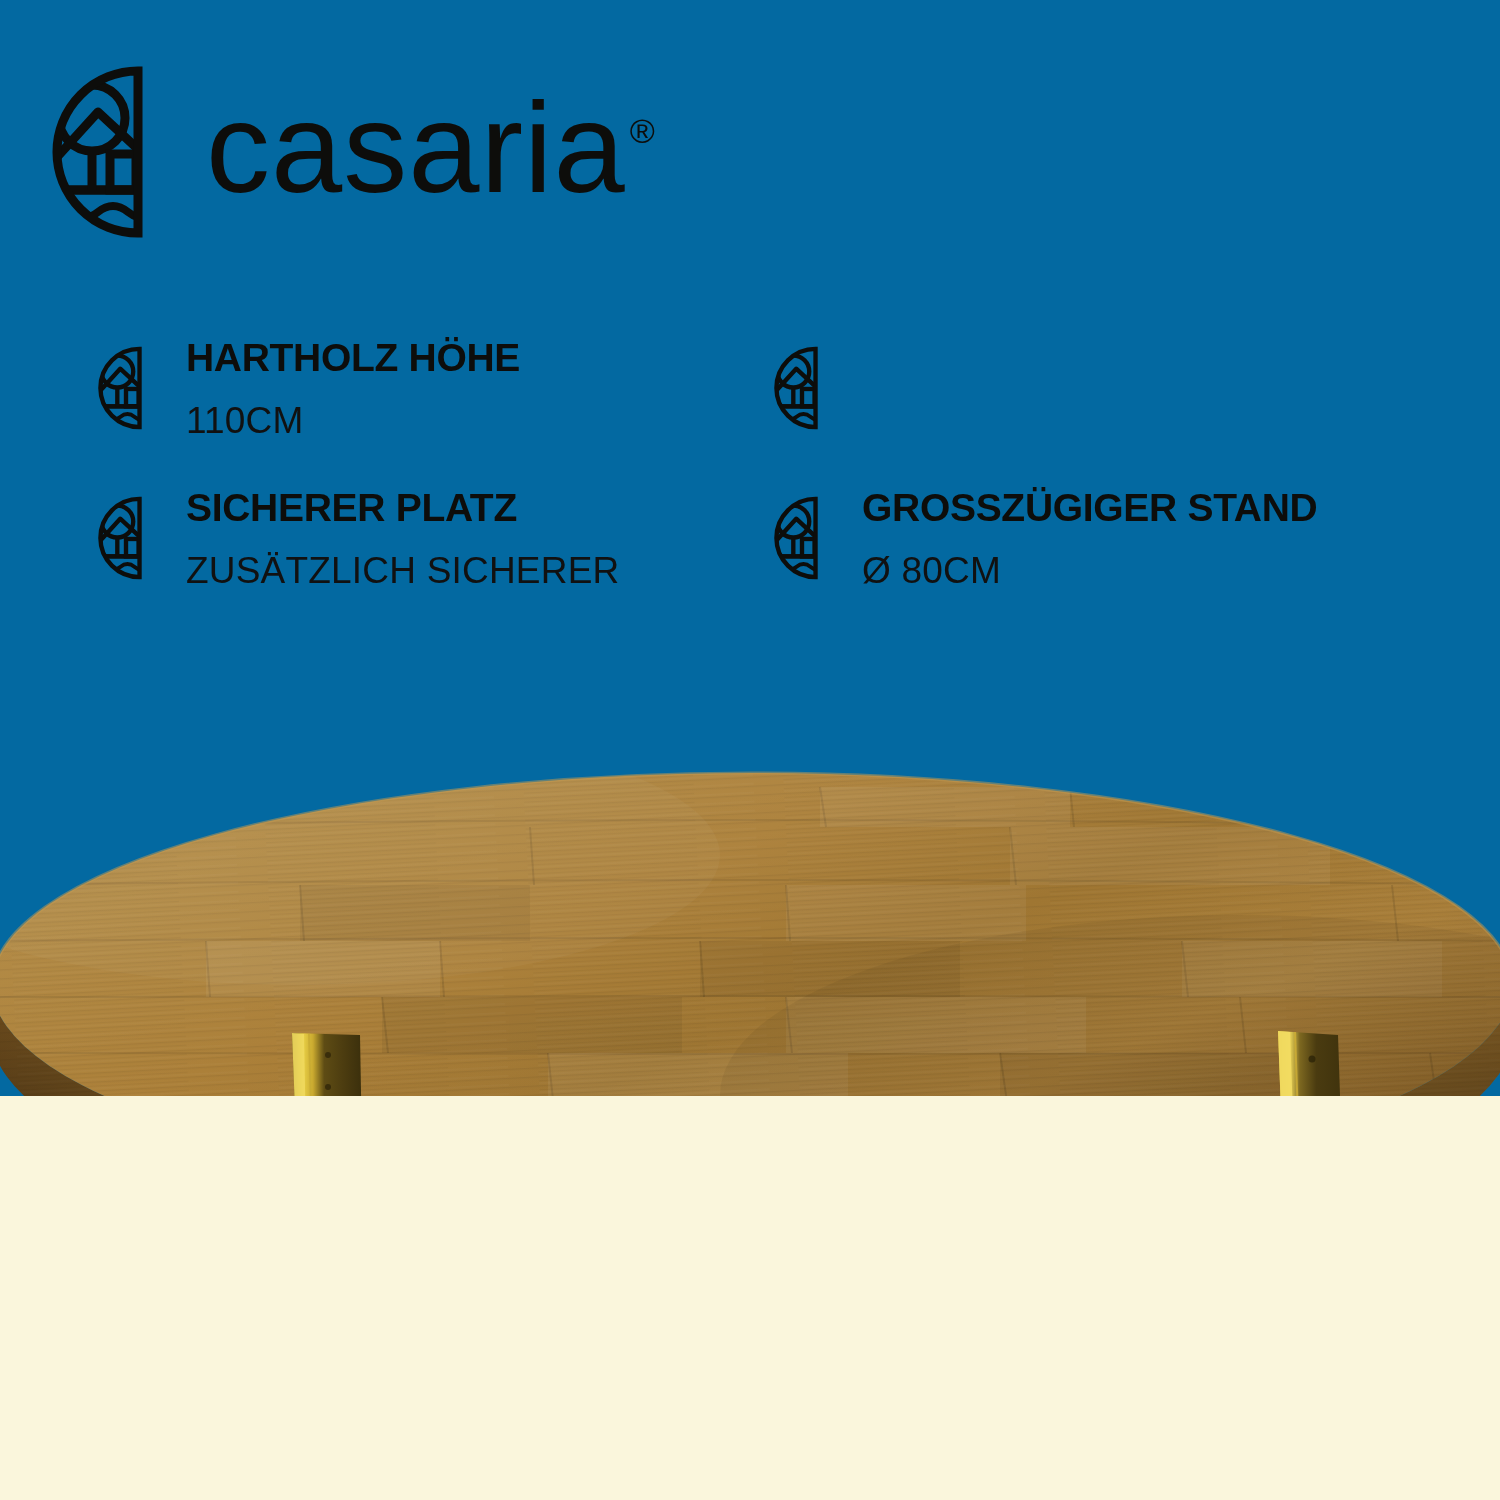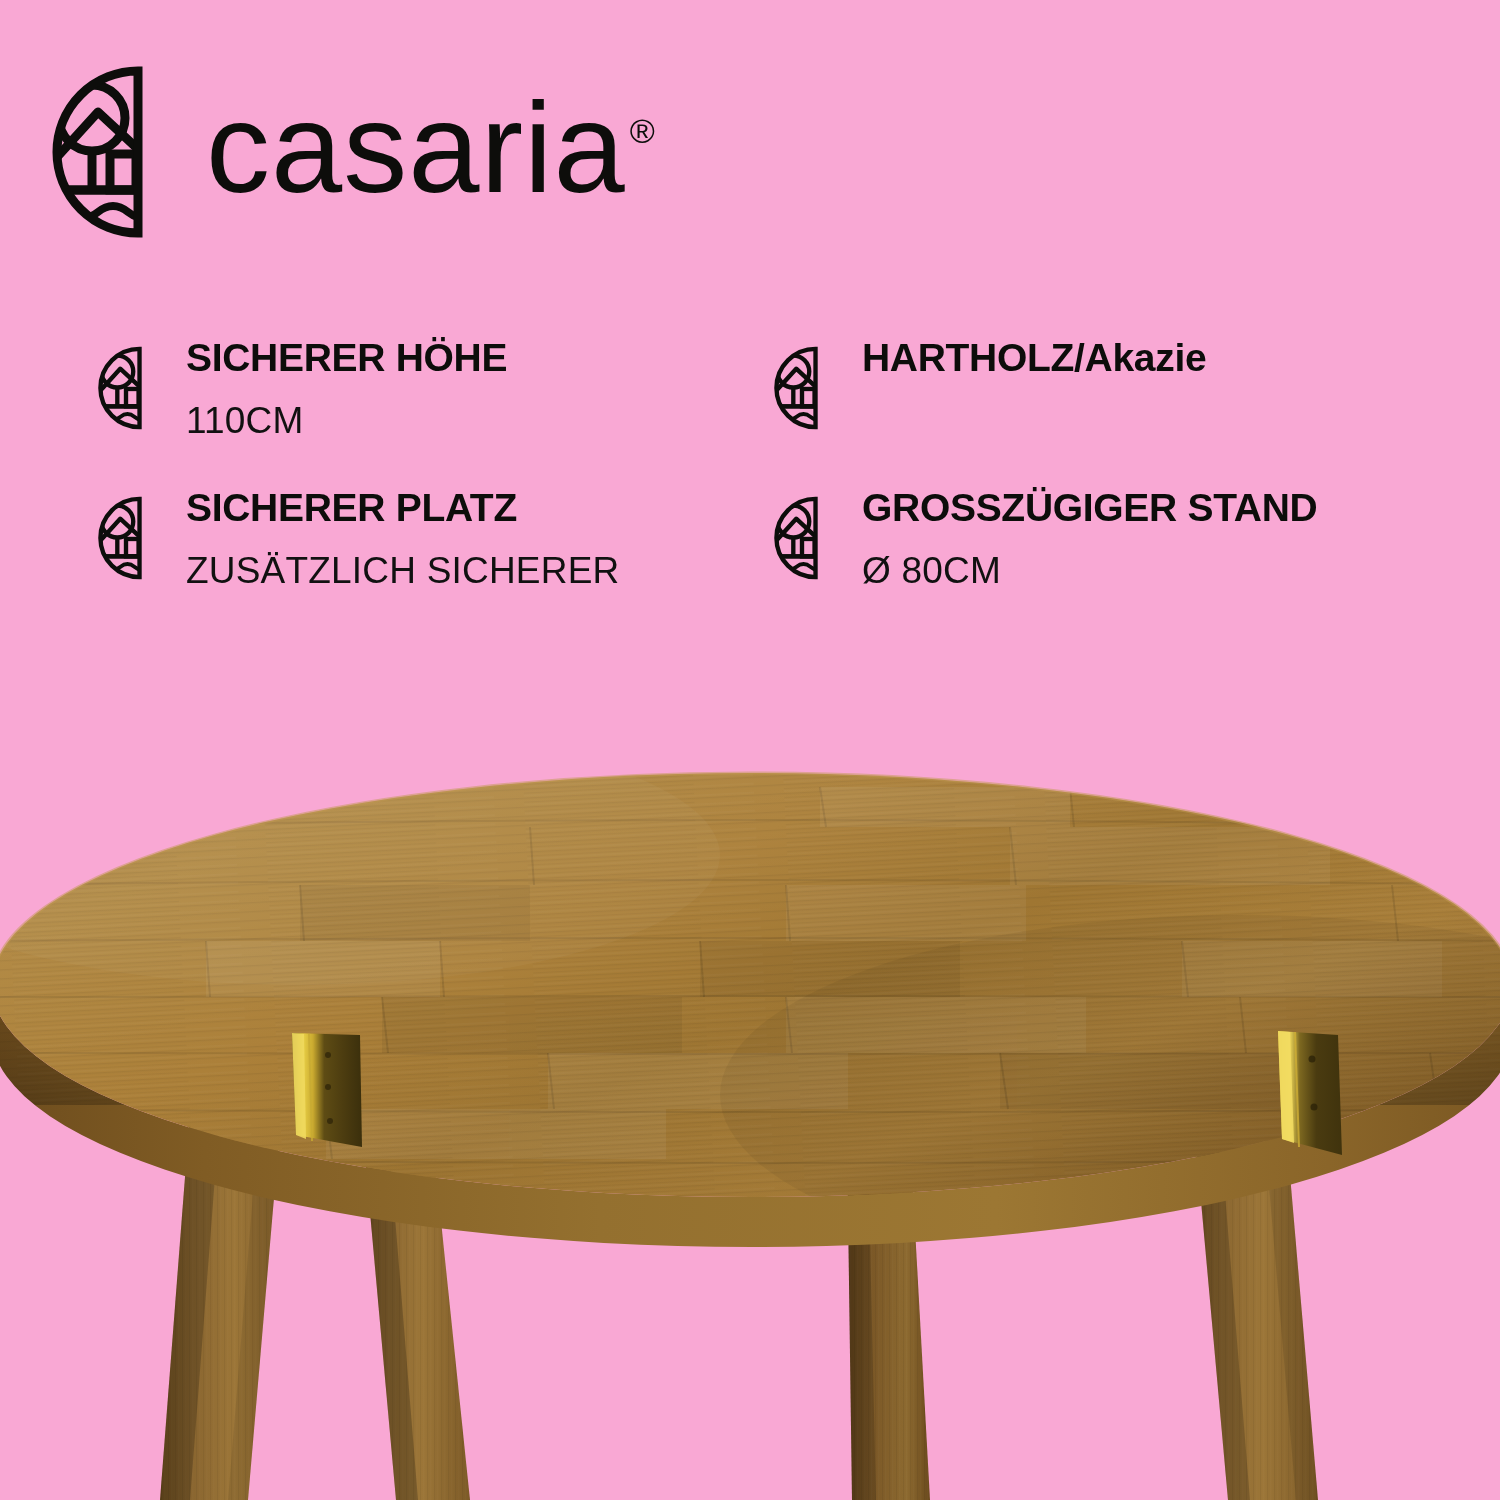--- a/index.html
+++ b/index.html
@@ -3,22 +3,22 @@
 <meta charset="utf-8">
 <style>
   html, body {
     margin: 0;
     padding: 0;
     background: #faf6dc;
   }
   #page {
     position: relative;
     width: 1500px;
-    height: 1500px;
-    background: #f9a8d4;
+    height: 1096px;
+    background: #0369a1;
     overflow: hidden;
     font-family: "Liberation Sans", sans-serif;
     text-decoration: underline;
     -webkit-font-smoothing: antialiased;
   }
 
   
   #brand-header {
     position: absolute;
     left: 52px;
@@ -142,39 +142,38 @@
           <circle cx="40" cy="52" r="33" fill="none" stroke="#0d0d0b" stroke-width="9"></circle>
           <path d="M -14 112 L 46 46 L 101 97 L 101 124 L -14 124 Z" fill="none" stroke="#0d0d0b" stroke-width="9" stroke-linejoin="round"></path>
           <line x1="-14" y1="124" x2="101" y2="124" stroke="#0d0d0b" stroke-width="9"></line>
           <line x1="40" y1="88" x2="40" y2="124" stroke="#0d0d0b" stroke-width="9"></line>
           <rect x="58" y="88" width="26" height="36" fill="none" stroke="#0d0d0b" stroke-width="9"></rect>
           <path d="M -14 146 q 16 -12 30 0 q 15 12 30 0 q 15 -12 30 0 q 15 12 30 0" fill="none" stroke="#0d0d0b" stroke-width="8" stroke-linecap="round"></path>
         </g>
         <path d="M 86 5 A 81 81 0 0 0 86 167 Z" fill="none" stroke="#0d0d0b" stroke-width="9"></path>
       </svg>
       <div class="feature-text">
-        <div class="feature-title">SICHERER HÖHE</div>
+        <div class="feature-title">HARTHOLZ HÖHE</div>
         <div class="feature-sub">110CM</div>
       </div>
     </div>
 
     <div class="feature">
       <svg class="feature-icon" viewBox="0 0 116 172">
         <g clip-path="url(#clipD)">
           <circle cx="40" cy="52" r="33" fill="none" stroke="#0d0d0b" stroke-width="9"></circle>
           <path d="M -14 112 L 46 46 L 101 97 L 101 124 L -14 124 Z" fill="none" stroke="#0d0d0b" stroke-width="9" stroke-linejoin="round"></path>
           <line x1="-14" y1="124" x2="101" y2="124" stroke="#0d0d0b" stroke-width="9"></line>
           <line x1="40" y1="88" x2="40" y2="124" stroke="#0d0d0b" stroke-width="9"></line>
           <rect x="58" y="88" width="26" height="36" fill="none" stroke="#0d0d0b" stroke-width="9"></rect>
           <path d="M -14 146 q 16 -12 30 0 q 15 12 30 0 q 15 -12 30 0 q 15 12 30 0" fill="none" stroke="#0d0d0b" stroke-width="8" stroke-linecap="round"></path>
         </g>
         <path d="M 86 5 A 81 81 0 0 0 86 167 Z" fill="none" stroke="#0d0d0b" stroke-width="9"></path>
       </svg>
       <div class="feature-text">
-        <div class="feature-title">HARTHOLZ/Akazie</div>
       </div>
     </div>
 
     <div class="feature">
       <svg class="feature-icon" viewBox="0 0 116 172">
         <g clip-path="url(#clipD)">
           <circle cx="40" cy="52" r="33" fill="none" stroke="#0d0d0b" stroke-width="9"></circle>
           <path d="M -14 112 L 46 46 L 101 97 L 101 124 L -14 124 Z" fill="none" stroke="#0d0d0b" stroke-width="9" stroke-linejoin="round"></path>
           <line x1="-14" y1="124" x2="101" y2="124" stroke="#0d0d0b" stroke-width="9"></line>
           <line x1="40" y1="88" x2="40" y2="124" stroke="#0d0d0b" stroke-width="9"></line>

